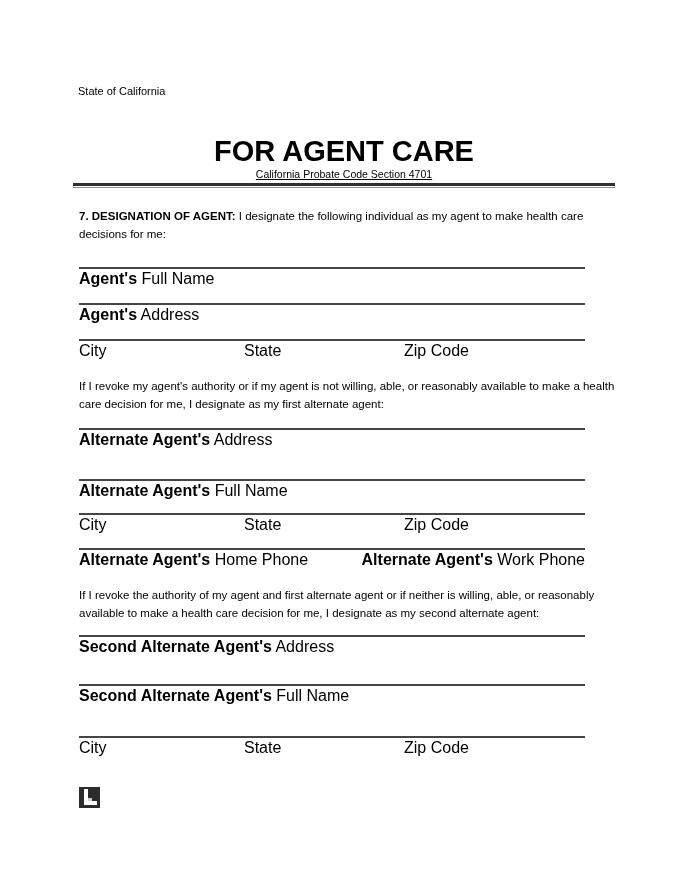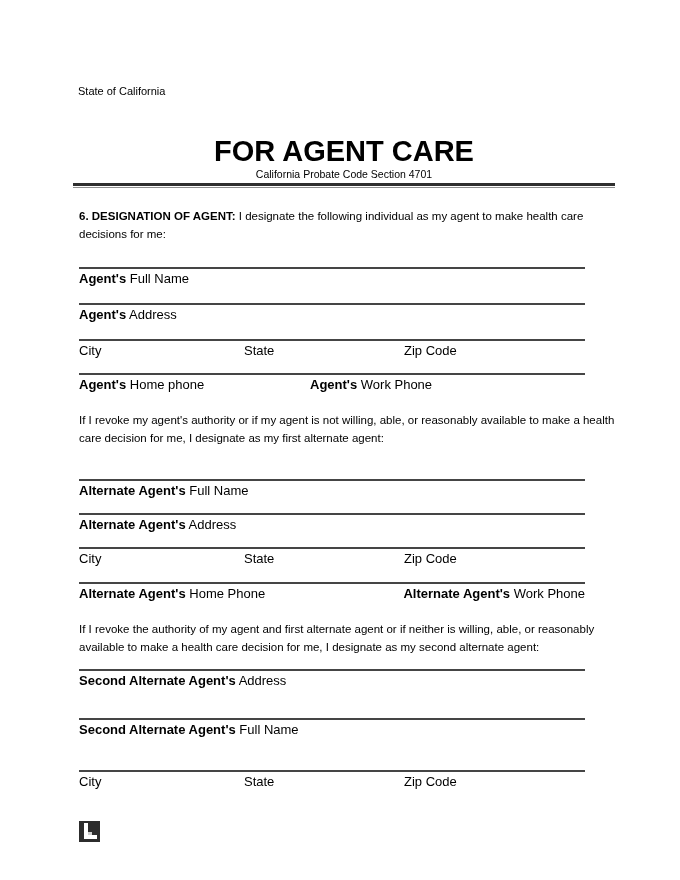--- a/index.html
+++ b/index.html
@@ -18,40 +18,40 @@
     font-size:11px; line-height:13px;
   }
   .doc-title {
     width:542px; margin:8px 0 0 73px;
     text-align:center;
     font-size:29px; font-weight:700; line-height:30px;
   }
   .doc-subtitle {
     width:542px; margin:2px 0 0 73px;
     text-align:center;
-    font-size:10.5px; line-height:12px;
+    font-size:10.5px; line-height:12px;text-decoration:underline;
   }
   .thick-rule {
     width:542px; margin:3px 0 0 73px;
     height:1px;
     border-top:3px solid #2f2f2f;
     border-bottom:1px solid #8f8f8f;
   }
 
   .para {
     width:545px; margin:19px 0 0 79px;
     font-size:11.5px; line-height:18px;
   }
   .pre { white-space:pre-line; }
 
   .field {
     width:506px; margin-left:79px;
     border-top:2px solid #454545;
     padding-top:3px;
-    font-size:13px; line-height:14px;
+    font-size:16px; line-height:14px;
   }
   .field b { font-weight:700; }
 
   .mt-first   { margin-top:24px; }
   .mt-std     { margin-top:17px; }
   .mt-tight   { margin-top:15px; }
   .mt-phone   { margin-top:16px; }
   .mt-after-p { margin-top:32px; }
   .mt-after-p2{ margin-top:30px; }
   .mt-addr2   { margin-top:13px; }
@@ -91,51 +91,47 @@
 <div class="page">
 
   <div class="state-label">State of California</div>
 
   <div class="doc-title"><br><span>FOR AGENT CARE</span></div>
 
   <div class="doc-subtitle">California Probate Code Section 4701</div>
 
   <div class="thick-rule"></div>
 
-  <p class="para"><b>6. DESIGNATION OF AGENT:</b><span class="pre"> I designate the following individual as my agent to make health care
+  <p class="para"><b>7. DESIGNATION OF AGENT:</b><span class="pre"> I designate the following individual as my agent to make health care
 decisions for me:</span></p>
 
   <div class="field mt-first">
     <span><b>Agent's</b> <span>Full Name</span></span>
   </div>
 
   <div class="field mt-std">
     <span><b>Agent's</b> <span>Address</span></span>
   </div>
 
   <div class="field mt-std row3">
     <span class="c1">City</span>
     <span class="c2">State</span>
     <span class="c3">Zip Code</span>
   </div>
 
-  <div class="field mt-tight row-phone">
-    <span class="p1"><b>Agent's</b> <span>Home phone</span></span>
-    <span class="p2"><b>Agent's</b> <span>Work Phone</span></span>
-  </div>
 
   <p class="para pre">If I revoke my agent's authority or if my agent is not willing, able, or reasonably available to make a health
 care decision for me, I designate as my first alternate agent:</p>
 
+  <div class="field mt-tight">
+    <span><b>Alternate Agent's</b> <span>Address</span></span>
+  </div>
+
   <div class="field mt-after-p">
     <span><b>Alternate Agent's</b> <span>Full Name</span></span>
-  </div>
-
-  <div class="field mt-tight">
-    <span><b>Alternate Agent's</b> <span>Address</span></span>
   </div>
 
   <div class="field mt-tight row3">
     <span class="c1">City</span>
     <span class="c2">State</span>
     <span class="c3">Zip Code</span>
   </div>
 
   <div class="field mt-phone row-phone">
     <span class="p1"><b>Alternate Agent's</b> <span>Home Phone</span></span>

